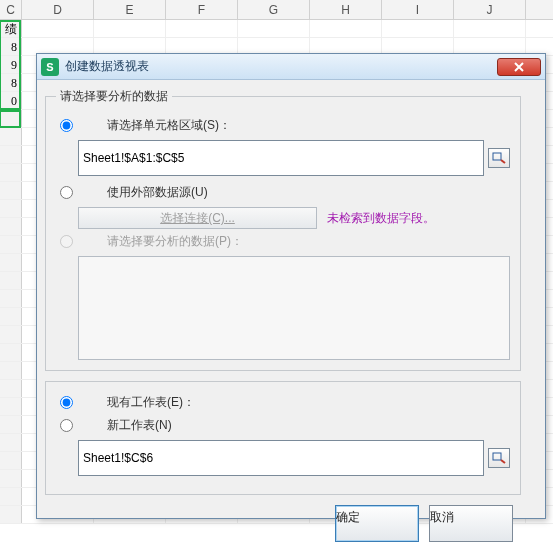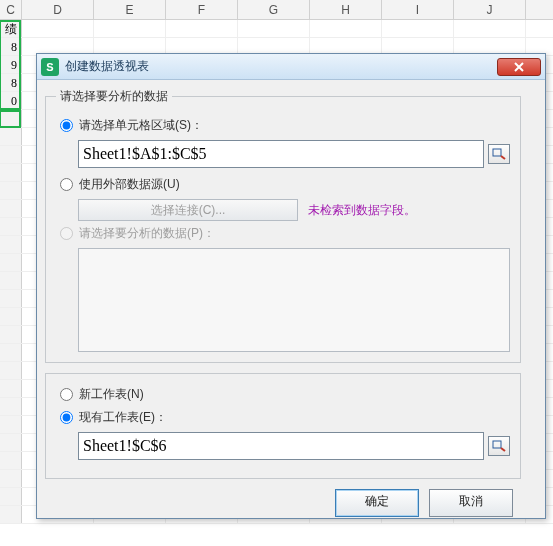--- a/index.html
+++ b/index.html
@@ -115,86 +115,86 @@
     font-size: 12px;
   }
   .radio-row {
     display: flex;
     align-items: center;
     margin: 4px 0 6px 4px;
   }
   .radio-row input[type=radio] {
     margin: 0 6px 0 0;
   }
-  .radio-row label { color: #333; }
+  .radio-row label { color: #333; margin-left: 28px; }
   .radio-row.disabled label { color: #9e9e9e; }
 
   .range-row {
     display: flex;
     align-items: center;
     margin: 2px 0 8px 22px;
   }
   .range-input {
     flex: 1;
-    height: 28px;
+    height: 36px;
     border: 1px solid #7a8a99;
     background: #fff;
-    font-family: Liberation Serif, serif;
-    font-size: 16px;
+    font-family: Liberation Sans, sans-serif;
+    font-size: 12px;
     padding: 0 4px;
   }
   .picker-btn {
     width: 22px; height: 20px;
     margin-left: 4px;
     border: 1px solid #7a8a99;
     background: linear-gradient(#fefefe, #e6e6e6);
     cursor: pointer;
     display: flex; align-items: center; justify-content: center;
   }
   .picker-btn svg { display: block; }
 
   .conn-row {
     display: flex;
     align-items: center;
     margin: 4px 0 4px 22px;
     gap: 10px;
   }
   .conn-btn {
-    width: 220px;
+    width: 239px;
     height: 22px;
     border: 1px solid #b5bcc4;
     background: linear-gradient(#f8f8f8, #e6e9ec);
     color: #9e9e9e;
     cursor: default;
     text-align: center;
     line-height: 20px;
+    text-decoration: underline;
   }
   .conn-note { color: #a21caf; }
 
   .listbox {
     margin: 4px 0 0 22px;
     width: calc(100% - 22px);
     height: 104px;
     border: 1px solid #b5bcc4;
     background: #f7f7f7;
   }
 
   .btnbar {
     display: flex;
     justify-content: flex-end;
     gap: 10px;
     padding: 0 8px 4px 0;
   }
   .btn {
     width: 84px;
-    height: 28px;
+    height: 37px;
     border: 1px solid #7d8a98;
     background: linear-gradient(#fefefe, #e4e8ec);
     cursor: pointer;
-    text-align: center;
     line-height: 22px;
     color: #222;
   }
   .btn.primary {
     border: 1px solid #3a7db5;
     box-shadow: inset 0 0 0 1px #a9d3f2;
   }
 </style>
 </head>
 <body>
@@ -537,26 +537,26 @@
       <div class="radio-row disabled">
         <input type="radio" name="src" disabled="" style="">
         <label>请选择要分析的数据(P)：</label>
       </div>
       <div class="listbox"></div>
     </fieldset>
 
     <fieldset class="grp">
 
       <div class="radio-row">
+        <input type="radio" name="loc" checked="" style="">
+        <label>现有工作表(E)：</label>
+      </div>
+      <div class="radio-row">
         <input type="radio" name="loc" style="">
         <label>新工作表(N)</label>
-      </div>
-      <div class="radio-row">
-        <input type="radio" name="loc" checked="" style="">
-        <label>现有工作表(E)：</label>
       </div>
       <div class="range-row">
         <input class="range-input" type="text" value="Sheet1!$C$6" style="">
         <div class="picker-btn">
           <svg width="14" height="12" viewBox="0 0 14 12">
             <rect x="1" y="1" width="8" height="7" fill="none" stroke="#2a5a9a" stroke-width="1"></rect>
             <path d="M9 8 L13 11" stroke="#c0392b" stroke-width="2"></path>
           </svg>
         </div>
       </div>

